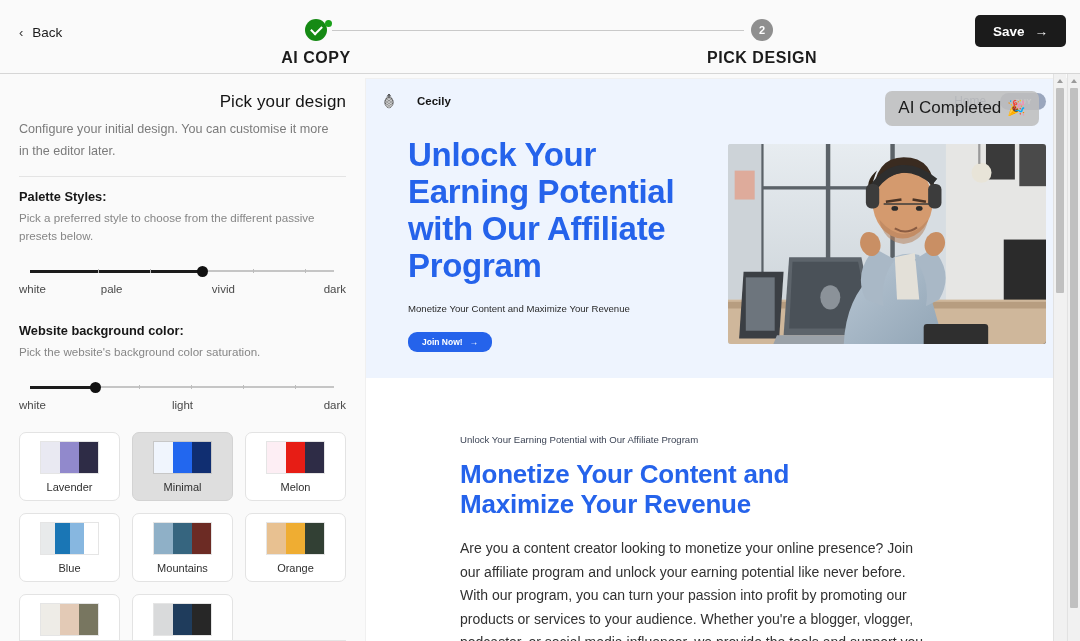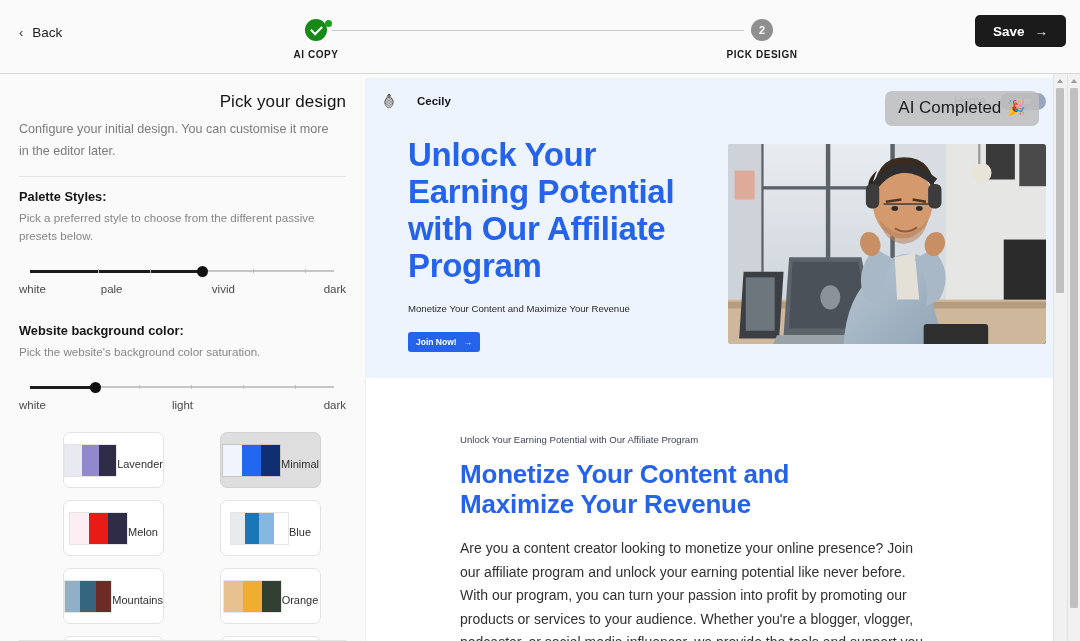--- a/index.html
+++ b/index.html
@@ -48,21 +48,21 @@
     transform: rotate(-45deg) translate(1px,-1px);
   }
   .step-badge-dot {
     position: absolute; width: 7px; height: 7px; border-radius: 50%;
     background: #1aa01a; top: 1px; right: -5px;
   }
   .step-dot.current {
     background: #8f8f8f; color: #fff; font-size: 11px; font-weight: 600;
   }
   .step-label {
-    margin-top: 8px; font-size: 10px; font-weight: 700;
+    margin-top: 8px; font-size: 16px; font-weight: 700;
     letter-spacing: .55px; color: #1b1b1b;
   }
 
   .save-btn {
     position: absolute; right: 14px; top: 15px;
     background: #1b1b1b; color: #fff;
     border: none; border-radius: 5px;
     padding: 0 18px; height: 32px;
     display: flex; align-items: center; gap: 10px;
     font-size: 13.5px; font-weight: 600; cursor: pointer;
@@ -117,24 +117,24 @@
   .slider-labels span:last-child { text-align: right; }
   .sl3 span:nth-child(2) { text-align: center; }
   .sl4 span:nth-child(2) { text-align: left; }
   .sl4 span:nth-child(3) { text-align: center; }
 
   
   .palette-grid {
     display: flex; flex-wrap: wrap; gap: 12px; margin-top: 15px;
   }
   .palette-card {
-    width: 101px; height: 56px; border: 1px solid #e3e3e3;
+    width: 101px; height: 69px; border: 1px solid #e3e3e3;
     border-radius: 7px; background: #fff;
-    display: flex; flex-direction: row; align-items: center;
-    justify-content: center; cursor: pointer; margin-left: 44px;
+    display: flex; flex-direction: column; align-items: center;
+    justify-content: center; cursor: pointer;
   }
   .palette-card.selected { background: #dedede; border-color: #d3d3d3; }
   .swatch {
     width: 59px; height: 33px; display: flex;
     border: 1px solid rgba(0,0,0,0.10);
   }
   .swatch i { flex: 1; display: block; }
   .palette-name {
     margin-top: 7px; font-size: 11px; color: #2f2f2f;
   }
@@ -182,21 +182,21 @@
 
   .hero-body { display: flex; padding: 6px 20px 0 42px; gap: 20px; }
   .hero-left { width: 300px; flex: 0 0 300px; padding-top: 8px; }
   .hero-h1 {
     font-size: 33px; line-height: 1.12; font-weight: 700;
     color: #2563eb; letter-spacing: -.3px;
   }
   .hero-sub { margin-top: 18px; font-size: 9.6px; color: #2b2b2b; }
   .join-btn {
     margin-top: 18px; background: #2563eb; color: #fff;
-    border: none; border-radius: 3px; height: 20px; padding: 0 8px;
+    border: none; border-radius: 9px; height: 20px; padding: 0 14px;
     font-size: 8.5px; font-weight: 700; cursor: pointer;
     display: inline-flex; align-items: center; gap: 7px;
     font-family: "Liberation Sans", sans-serif;
   }
   .hero-photo {
     flex: 1; height: 200px; border-radius: 3px; overflow: hidden;
     margin-top: 15px; position: relative; background: #b8bfc6;
   }
 
   .site-section { padding: 56px 35px 0 94px; background: #fff; }

